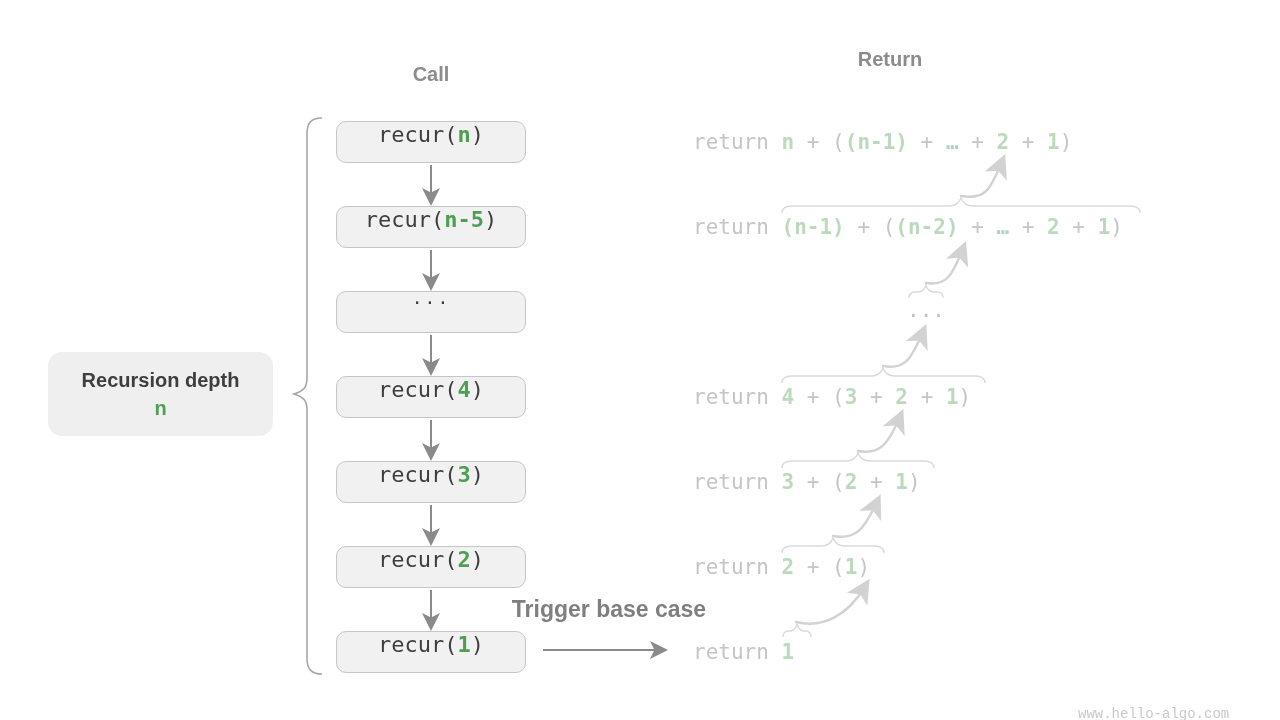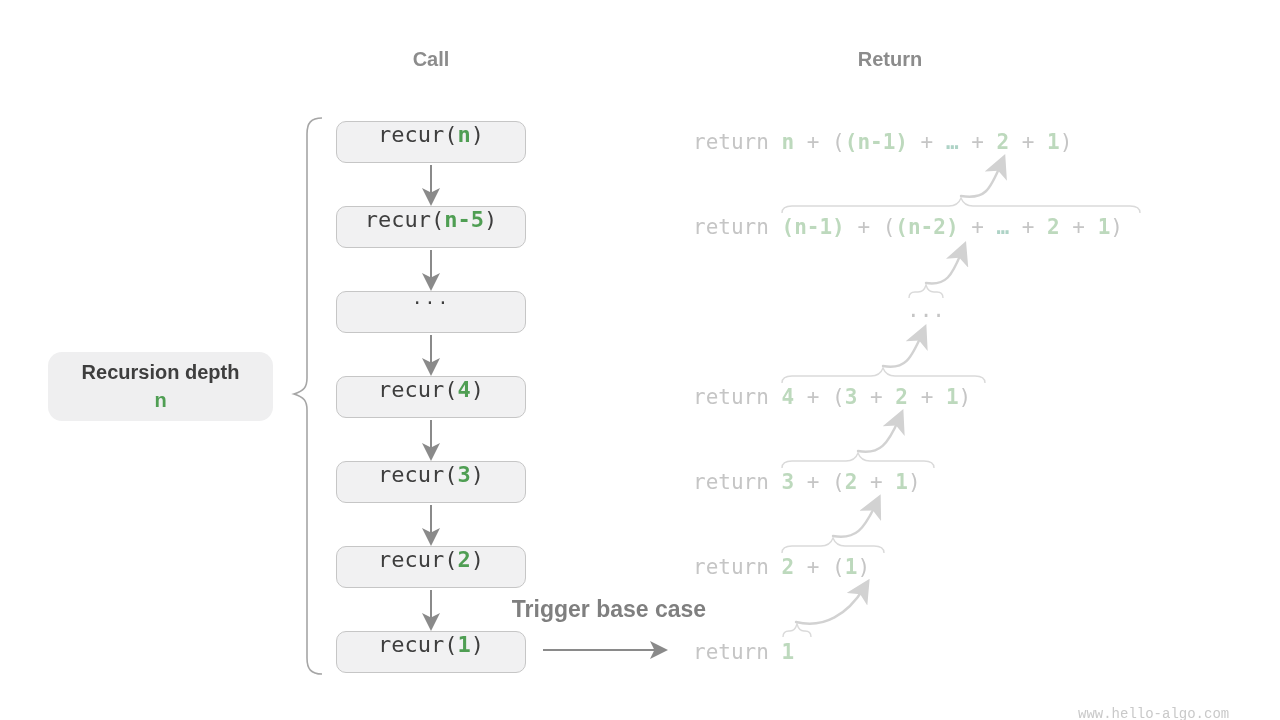--- a/index.html
+++ b/index.html
@@ -2,39 +2,39 @@
 <html><head>
 <meta charset="utf-8">
 <style>
   html,body{margin:0;padding:0;background:#fff;}
   .canvas{position:relative;width:1280px;height:720px;background:#ffffff;overflow:hidden;
           font-family:"Liberation Sans", sans-serif;}
   .layer{position:absolute;left:0;top:0;width:1280px;height:720px;}
 
   .hdr{position:absolute;top:48px;width:200px;text-align:center;
        font-size:20px;font-weight:700;color:#8c8c8c;}
-  .call-hdr{left:331px;}
+  .call-hdr{left:331px;margin-top:15px;}
   .return-hdr{left:790px;}
 
   .call-box{position:absolute;left:336px;width:190px;height:42px;
             background:#f1f1f2;border:1.6px solid #c6c6c6;border-radius:10px;
             box-sizing:border-box;display:flex;align-items:flex-start;justify-content:center;
             font-family:"DejaVu Sans Mono", monospace;font-size:22px;white-space:pre;}
   .box-ellipsis span{transform:translateY(-5px);display:inline-block;letter-spacing:2px;font-size:18px;}
 
   .ret-line{position:absolute;left:693px;height:30px;display:flex;align-items:center;
             font-family:"DejaVu Sans Mono", monospace;font-size:21px;white-space:pre;}
 
   .seg-dk{color:#3e3e3e;}
   .seg-gn{color:#4f9e53;font-weight:700;}
   .seg-lg{color:#c5c5c5;}
   .seg-pg{color:#bdd9bd;font-weight:700;}
   .seg-pt{color:#aed3c6;font-weight:700;}
 
-  .depth-label{position:absolute;left:48px;top:352px;width:225px;height:69px;
+  .depth-label{position:absolute;left:48px;top:352px;width:225px;height:84px;
                background:#efeff0;border-radius:14px;display:flex;flex-direction:column;
                align-items:center;justify-content:center;gap:5px;}
   .depth-title{font-size:20px;font-weight:700;color:#3e3e3e;}
   .depth-n{font-size:20px;font-weight:700;color:#4f9e53;}
 
   .trigger{position:absolute;left:499px;top:596px;width:220px;text-align:center;
            font-size:23px;font-weight:700;color:#7f7f7f;}
 
   .watermark{position:absolute;left:1078px;top:706px;
              font-family:Liberation Mono, monospace;font-size:14px;color:#c9c9c9;}

